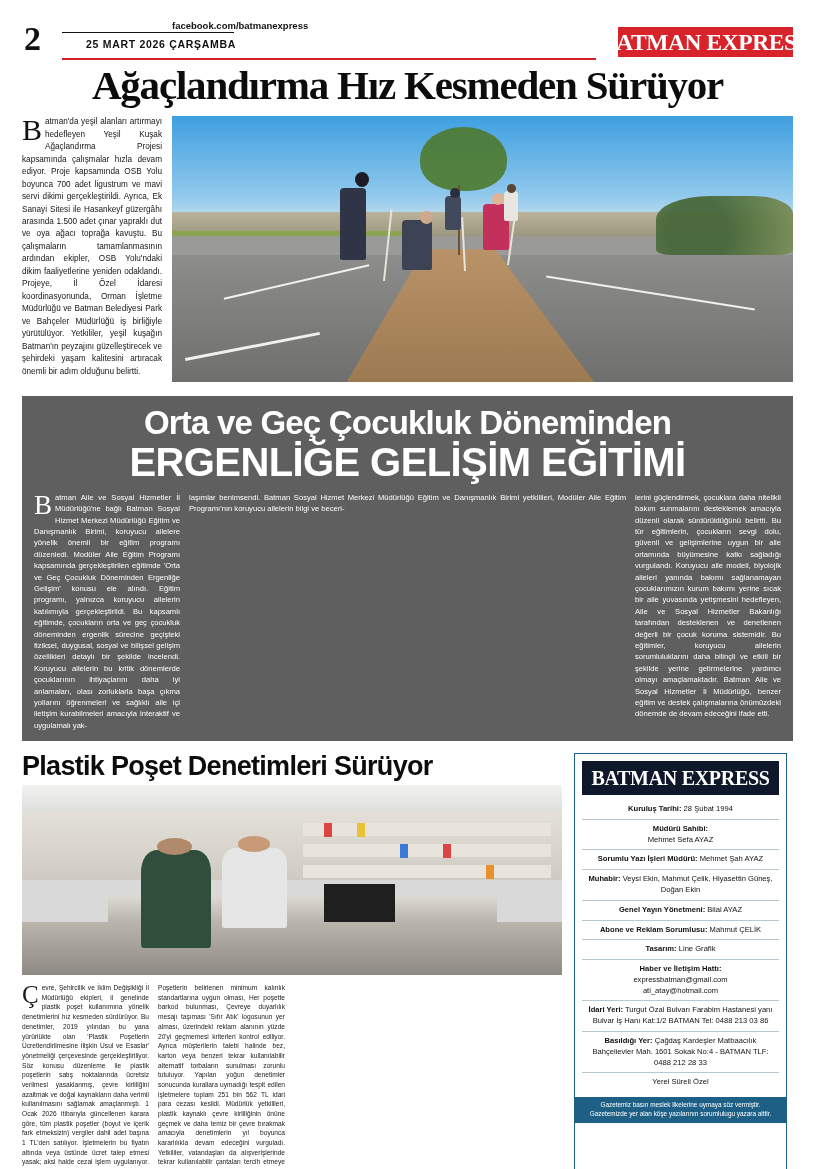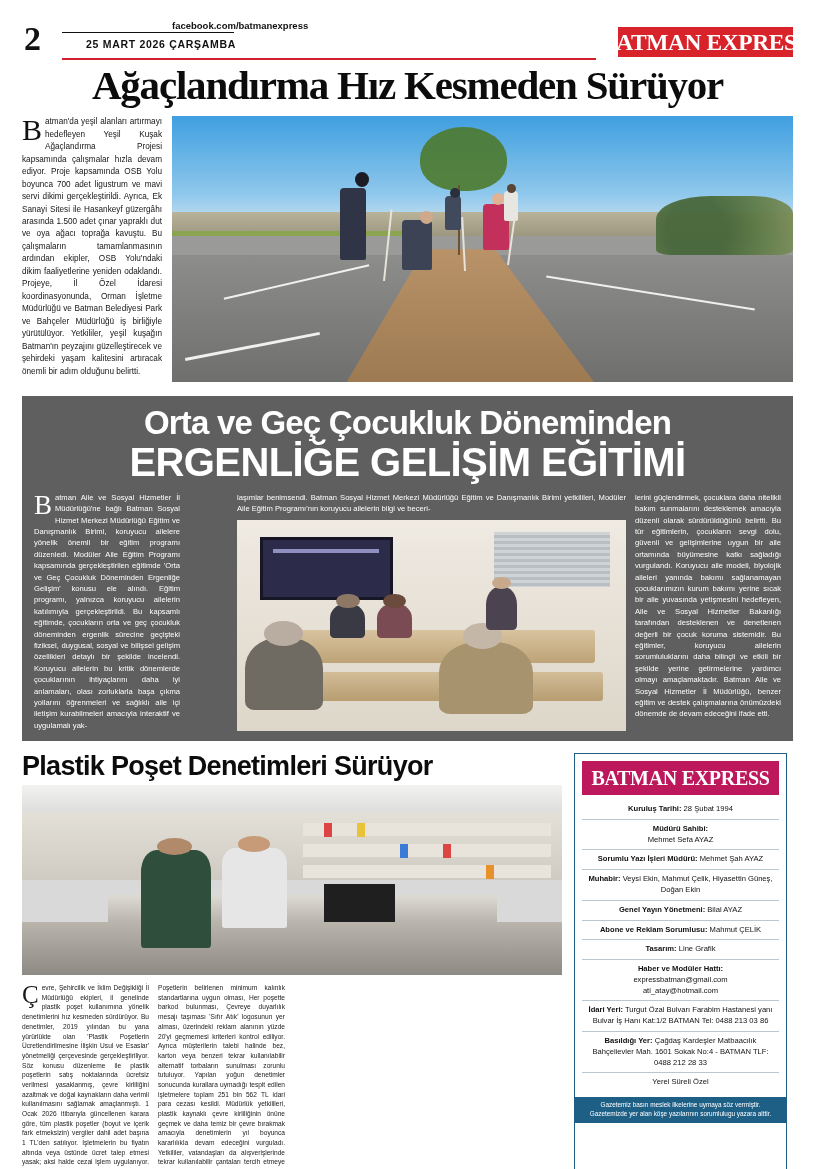--- a/index.html
+++ b/index.html
@@ -127,21 +127,21 @@
     letter-spacing: -0.6px; white-space: nowrap; text-align:center;
     margin-top: 2px;
   }
   .a2-body { display:flex; gap: 9px; margin-top: 10px; }
   .a2-col { width: 146px; font-size: 7.6px; line-height:1.5;
             text-align: justify; color:#fff; }
   .a2-col .dropcap {
     float:left; font-size:27px; line-height:.82; font-family:"Liberation Serif", serif;
     padding: 2px 3px 0 0; color:#fff;
   }
-  .a2-mid { flex:1; display:flex; flex-direction:column;margin-left:48px; }
+  .a2-mid { flex:1; display:flex; flex-direction:row; }
   .a2-mid .lead { font-size:7.6px; line-height:1.5; text-align:justify; }
   .a2-photo { flex:1; margin-top:5px; min-height: 150px; position:relative;
               overflow:hidden; background:#cfc8bc; }
   
   .mr-wall { position:absolute; inset:0; background: linear-gradient(#efeae2,#ddd6c9); }
   .mr-screen { position:absolute; left:6%; top:8%; width:34%; height:30%;
                background:#2d2b4a; border:3px solid #171625; }
   .mr-screen i { position:absolute; left:8%; top:16%; width:84%; height:8%;
                  background:#8f8fc0; display:block; }
   .mr-blind { position:absolute; right:4%; top:6%; width:30%; height:26%;
@@ -175,21 +175,21 @@
   .mk-prod { position:absolute; width:8px; height:14px; }
   .a3-cols { display:flex; gap: 9px; margin-top: 8px; }
   .a3-col { width: 127px; font-size: 6.6px; line-height:1.47;
             text-align: justify; color:#1a1a1a; }
   .a3-col .dropcap { float:left; font-size:25px; line-height:.82;
             font-family:"Liberation Serif", serif; padding:2px 3px 0 0; }
 
   
   .kunye { width: 213px; border:1.4px solid #1f5f86; padding:6px 7px 0 7px;
            background:#fff; }
-  .kunye-logo { background:#be185d; height:34px; margin:1px 0 5px 0;
+  .kunye-logo { background:#0f172a; height:34px; margin:1px 0 5px 0;
                 display:flex; align-items:center; justify-content:center; color:#fff;
                 overflow:hidden; }
   .kunye-logo .lg { font-family:"Liberation Serif", serif; font-weight:bold;
                     font-size:20px; letter-spacing:-0.3px; white-space:nowrap; }
   .krow { border-top:1px solid #b9c7d1; padding:4px 2px; text-align:center;
           font-size:7.6px; line-height:1.42; color:#111; }
   .krow:first-of-type { border-top:none; }
   .krow b { font-weight:bold; }
   .kfoot { background:#1e5f86; color:#fff; font-size:6.4px; line-height:1.4;
            text-align:center; padding:4px 4px; margin:5px -7px 0 -7px; }
@@ -317,21 +317,21 @@
         <span class="lg"><span>BATMAN</span> <span>EXPRESS</span></span>
       </div>
       <div id="kunye-rows">
           <div class="krow"><b>Kuruluş Tarihi:</b><span> 28 Şubat 1994</span></div>
           <div class="krow"><b>Müdürü Sahibi:</b><div>Mehmet Sefa AYAZ</div></div>
           <div class="krow"><b>Sorumlu Yazı İşleri Müdürü:</b><span> Mehmet Şah AYAZ</span></div>
           <div class="krow"><b>Muhabir:</b><span> Veysi Ekin, Mahmut Çelik, Hiyasettin Güneş, Doğan Ekin</span></div>
           <div class="krow"><b>Genel Yayın Yönetmeni:</b><span> Bilal AYAZ</span></div>
           <div class="krow"><b>Abone ve Reklam Sorumlusu:</b><span> Mahmut ÇELİK</span></div>
           <div class="krow"><b>Tasarım:</b><span> Line Grafik</span></div>
-          <div class="krow"><b>Haber ve Modüler Hattı:</b><div>expressbatman@gmail.com</div><div>ati_atay@hotmail.com</div></div>
+          <div class="krow"><b>Haber ve İletişim Hattı:</b><div>expressbatman@gmail.com</div><div>ati_atay@hotmail.com</div></div>
           <div class="krow"><b>İdari Yeri:</b><span> Turgut Özal Bulvarı Farabim Hastanesi yanı Bulvar İş Hanı Kat:1/2 BATMAN Tel: 0488 213 03 86</span></div>
           <div class="krow"><b>Basıldığı Yer:</b><span> Çağdaş Kardeşler Matbaacılık Bahçelievler Mah. 1601 Sokak No:4  -  BATMAN TLF: 0488 212 28 33</span></div>
           <div class="krow">
             <div>Yerel Süreli Özel</div>
           </div>
         </div>
       <div class="kfoot">
         <div>Gazetemiz basın meslek ilkelerine uymaya söz vermiştir.</div>
         <div>Gazetemizde yer alan köşe yazılarının sorumlulugu yazara aittir.</div>
       </div>

